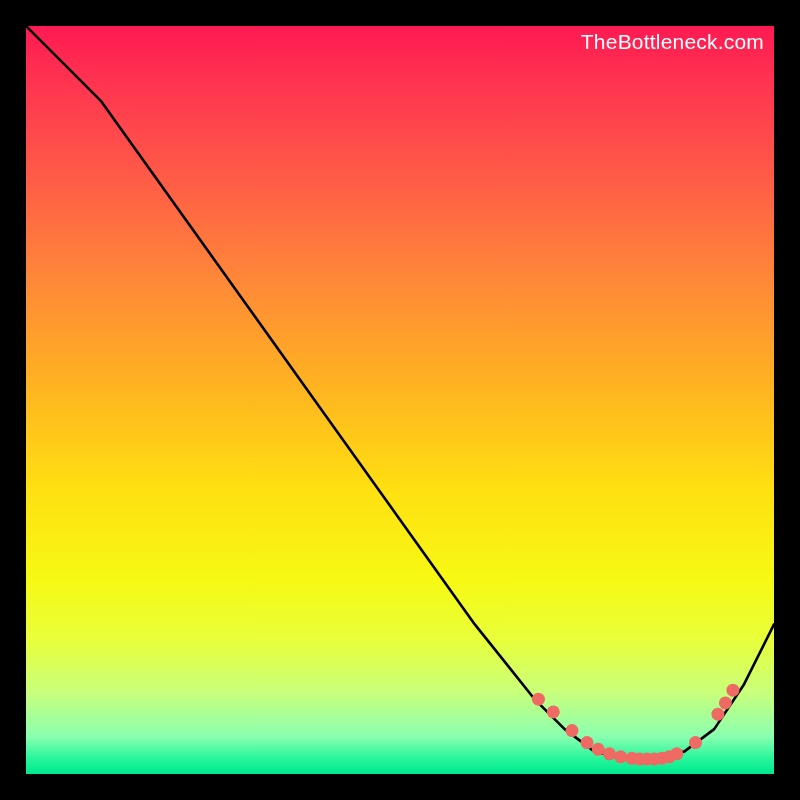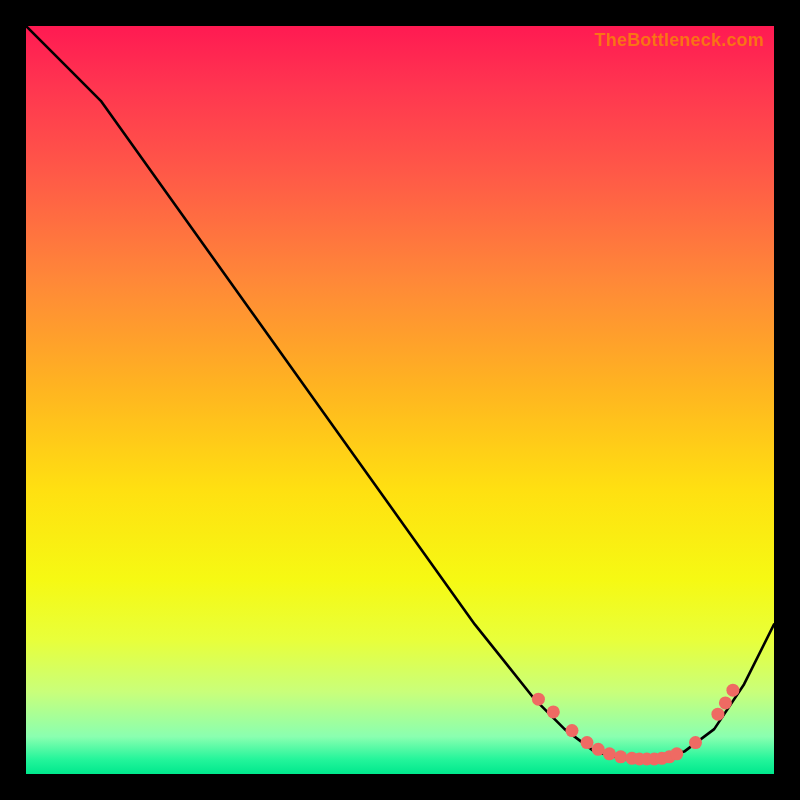--- a/index.html
+++ b/index.html
@@ -12,21 +12,21 @@
       #ff8838 34%,
       #ffb321 48%,
       #ffe011 62%,
       #f6f913 74%,
       #e8ff3a 82%,
       #c9ff7a 89%,
       #8affb0 95%,
       #25f59b 98%,
       #00e88d 100%);
   }
-  .attr{position:absolute;top:4px;right:10px;color:#f97316;font-size:18px;font-weight:700;letter-spacing:.2px}
+  .attr{position:absolute;top:4px;right:10px;color:#ffffff;font-size:21px;font-weight:400;letter-spacing:.2px}
   svg.curve{position:absolute;left:0;top:0;width:748px;height:748px}
   .dot{fill:#ef6a63}
 </style>
 </head>
 <body>
 
 <div class="frame">
   <div class="gradient"></div>
   <div class="attr">TheBottleneck.com</div>
   <svg class="curve" viewBox="0 0 748 748" preserveAspectRatio="none">

